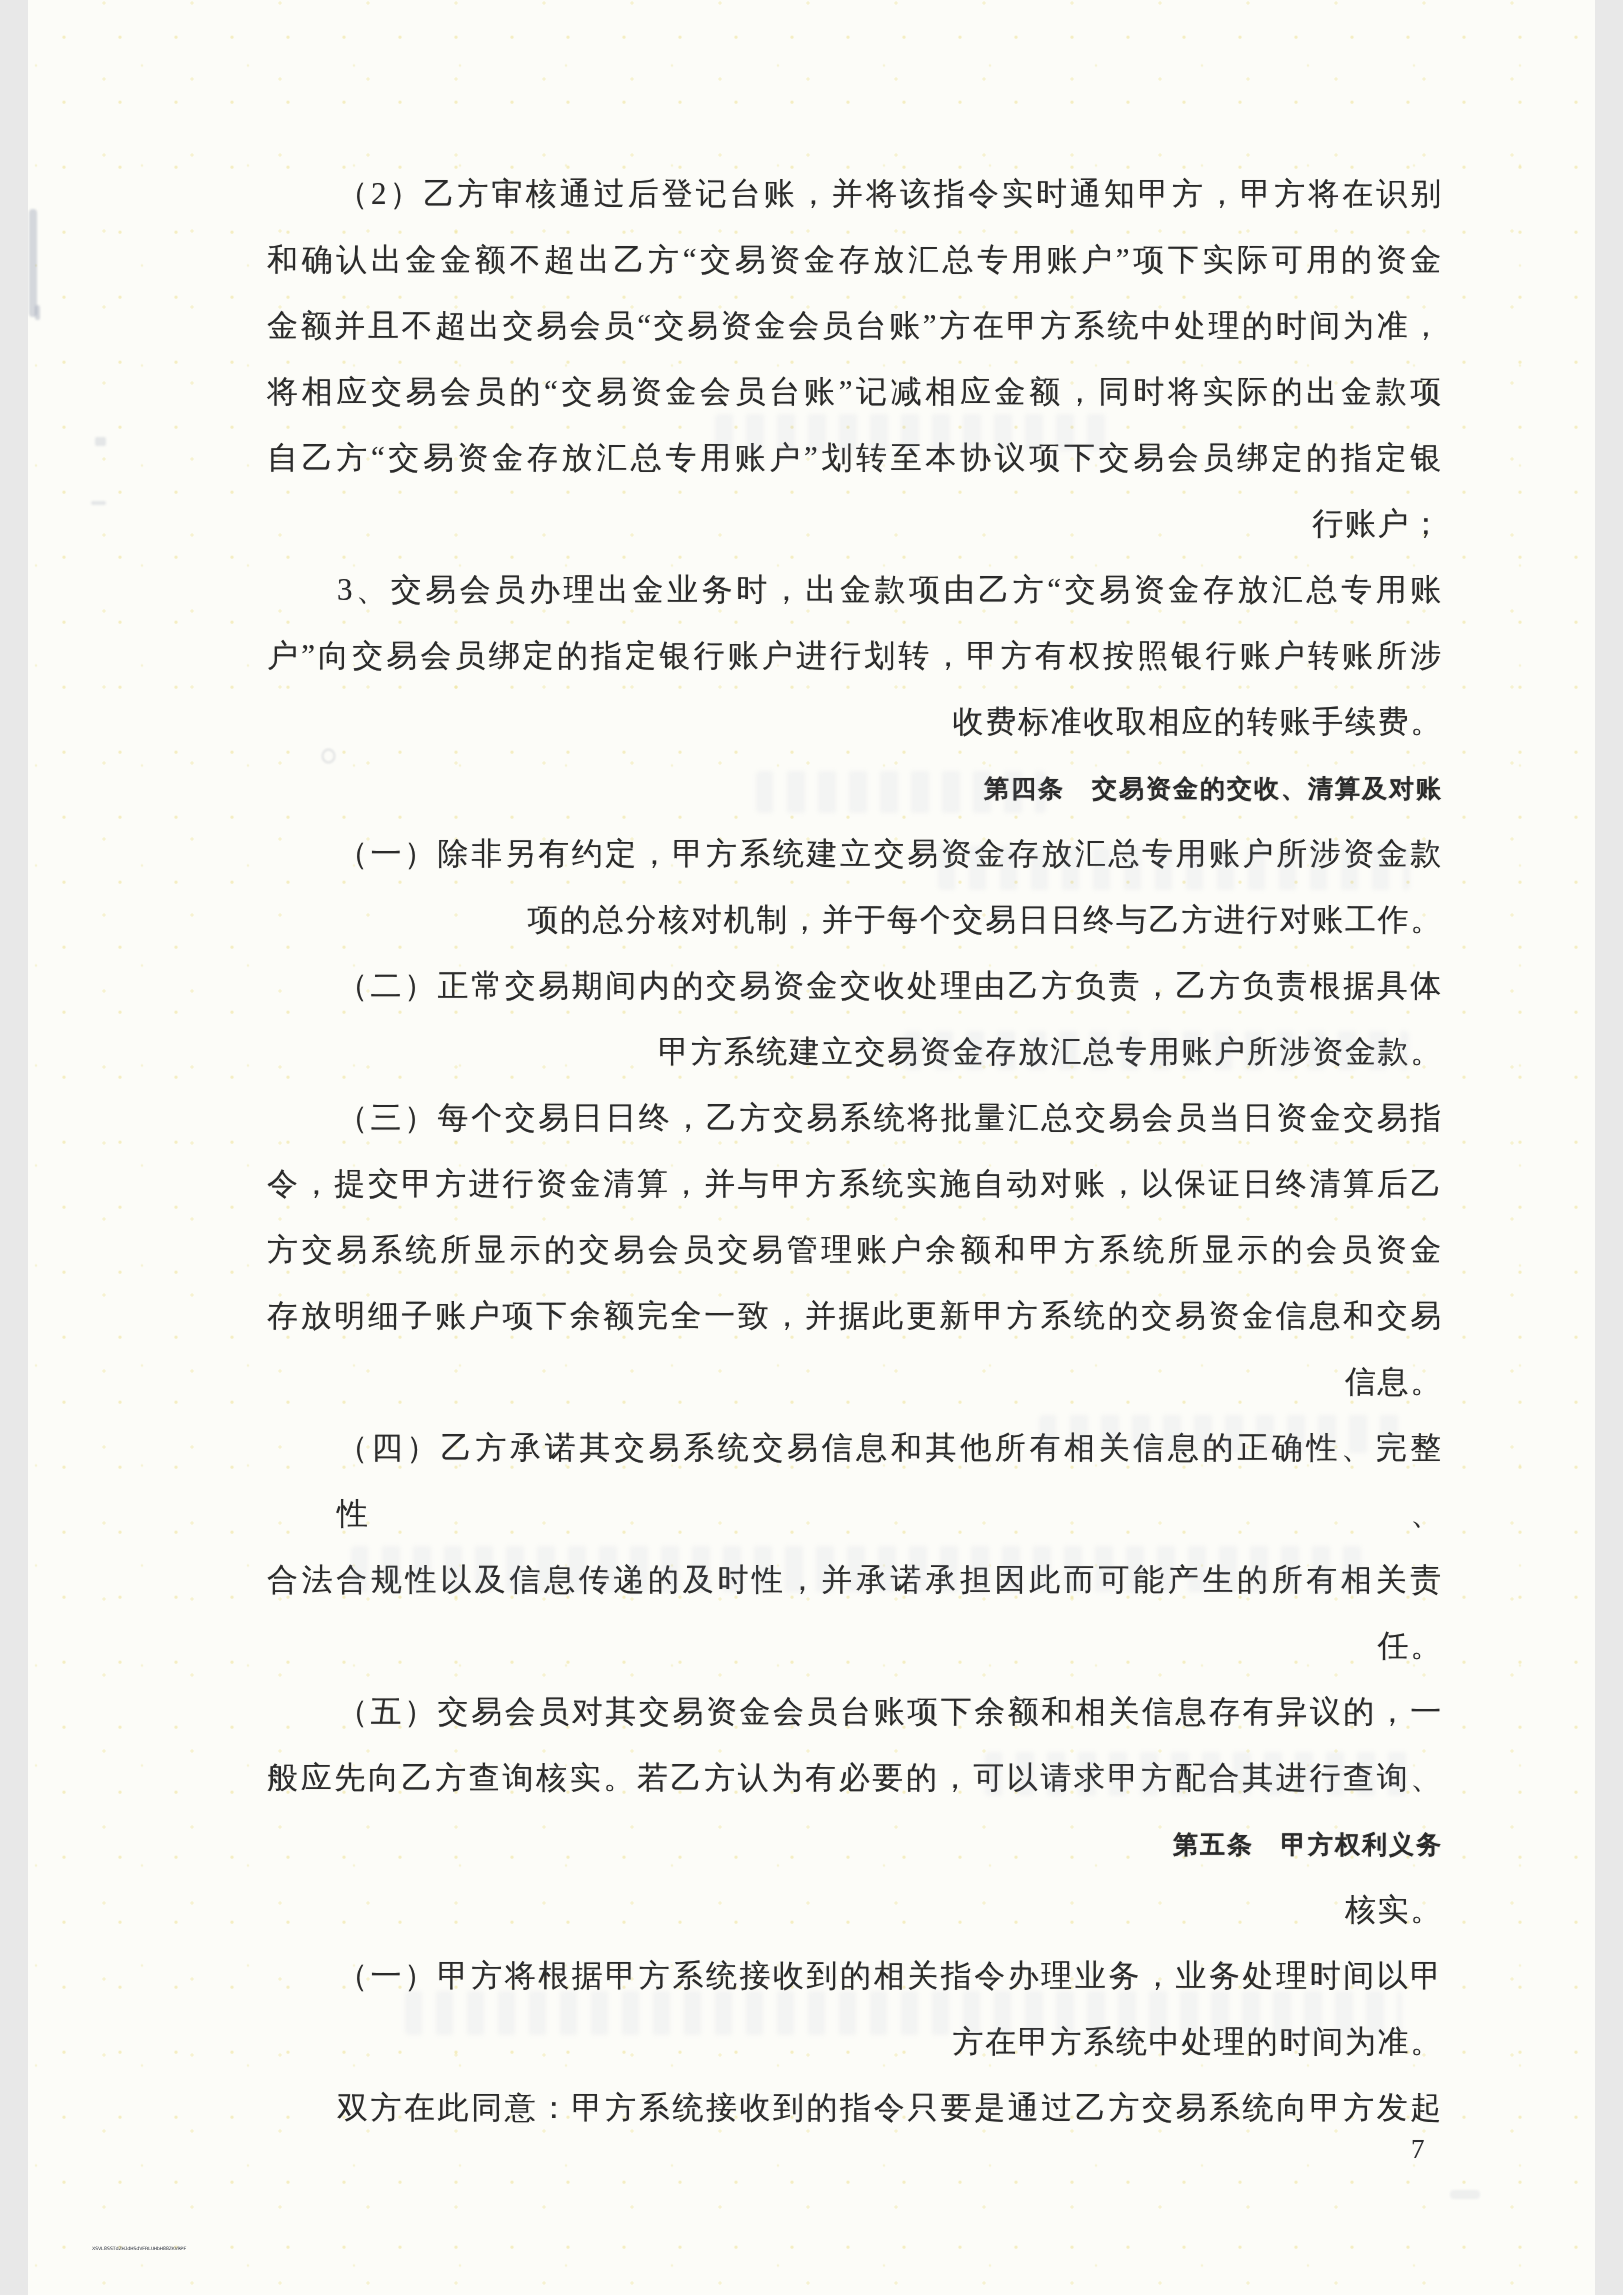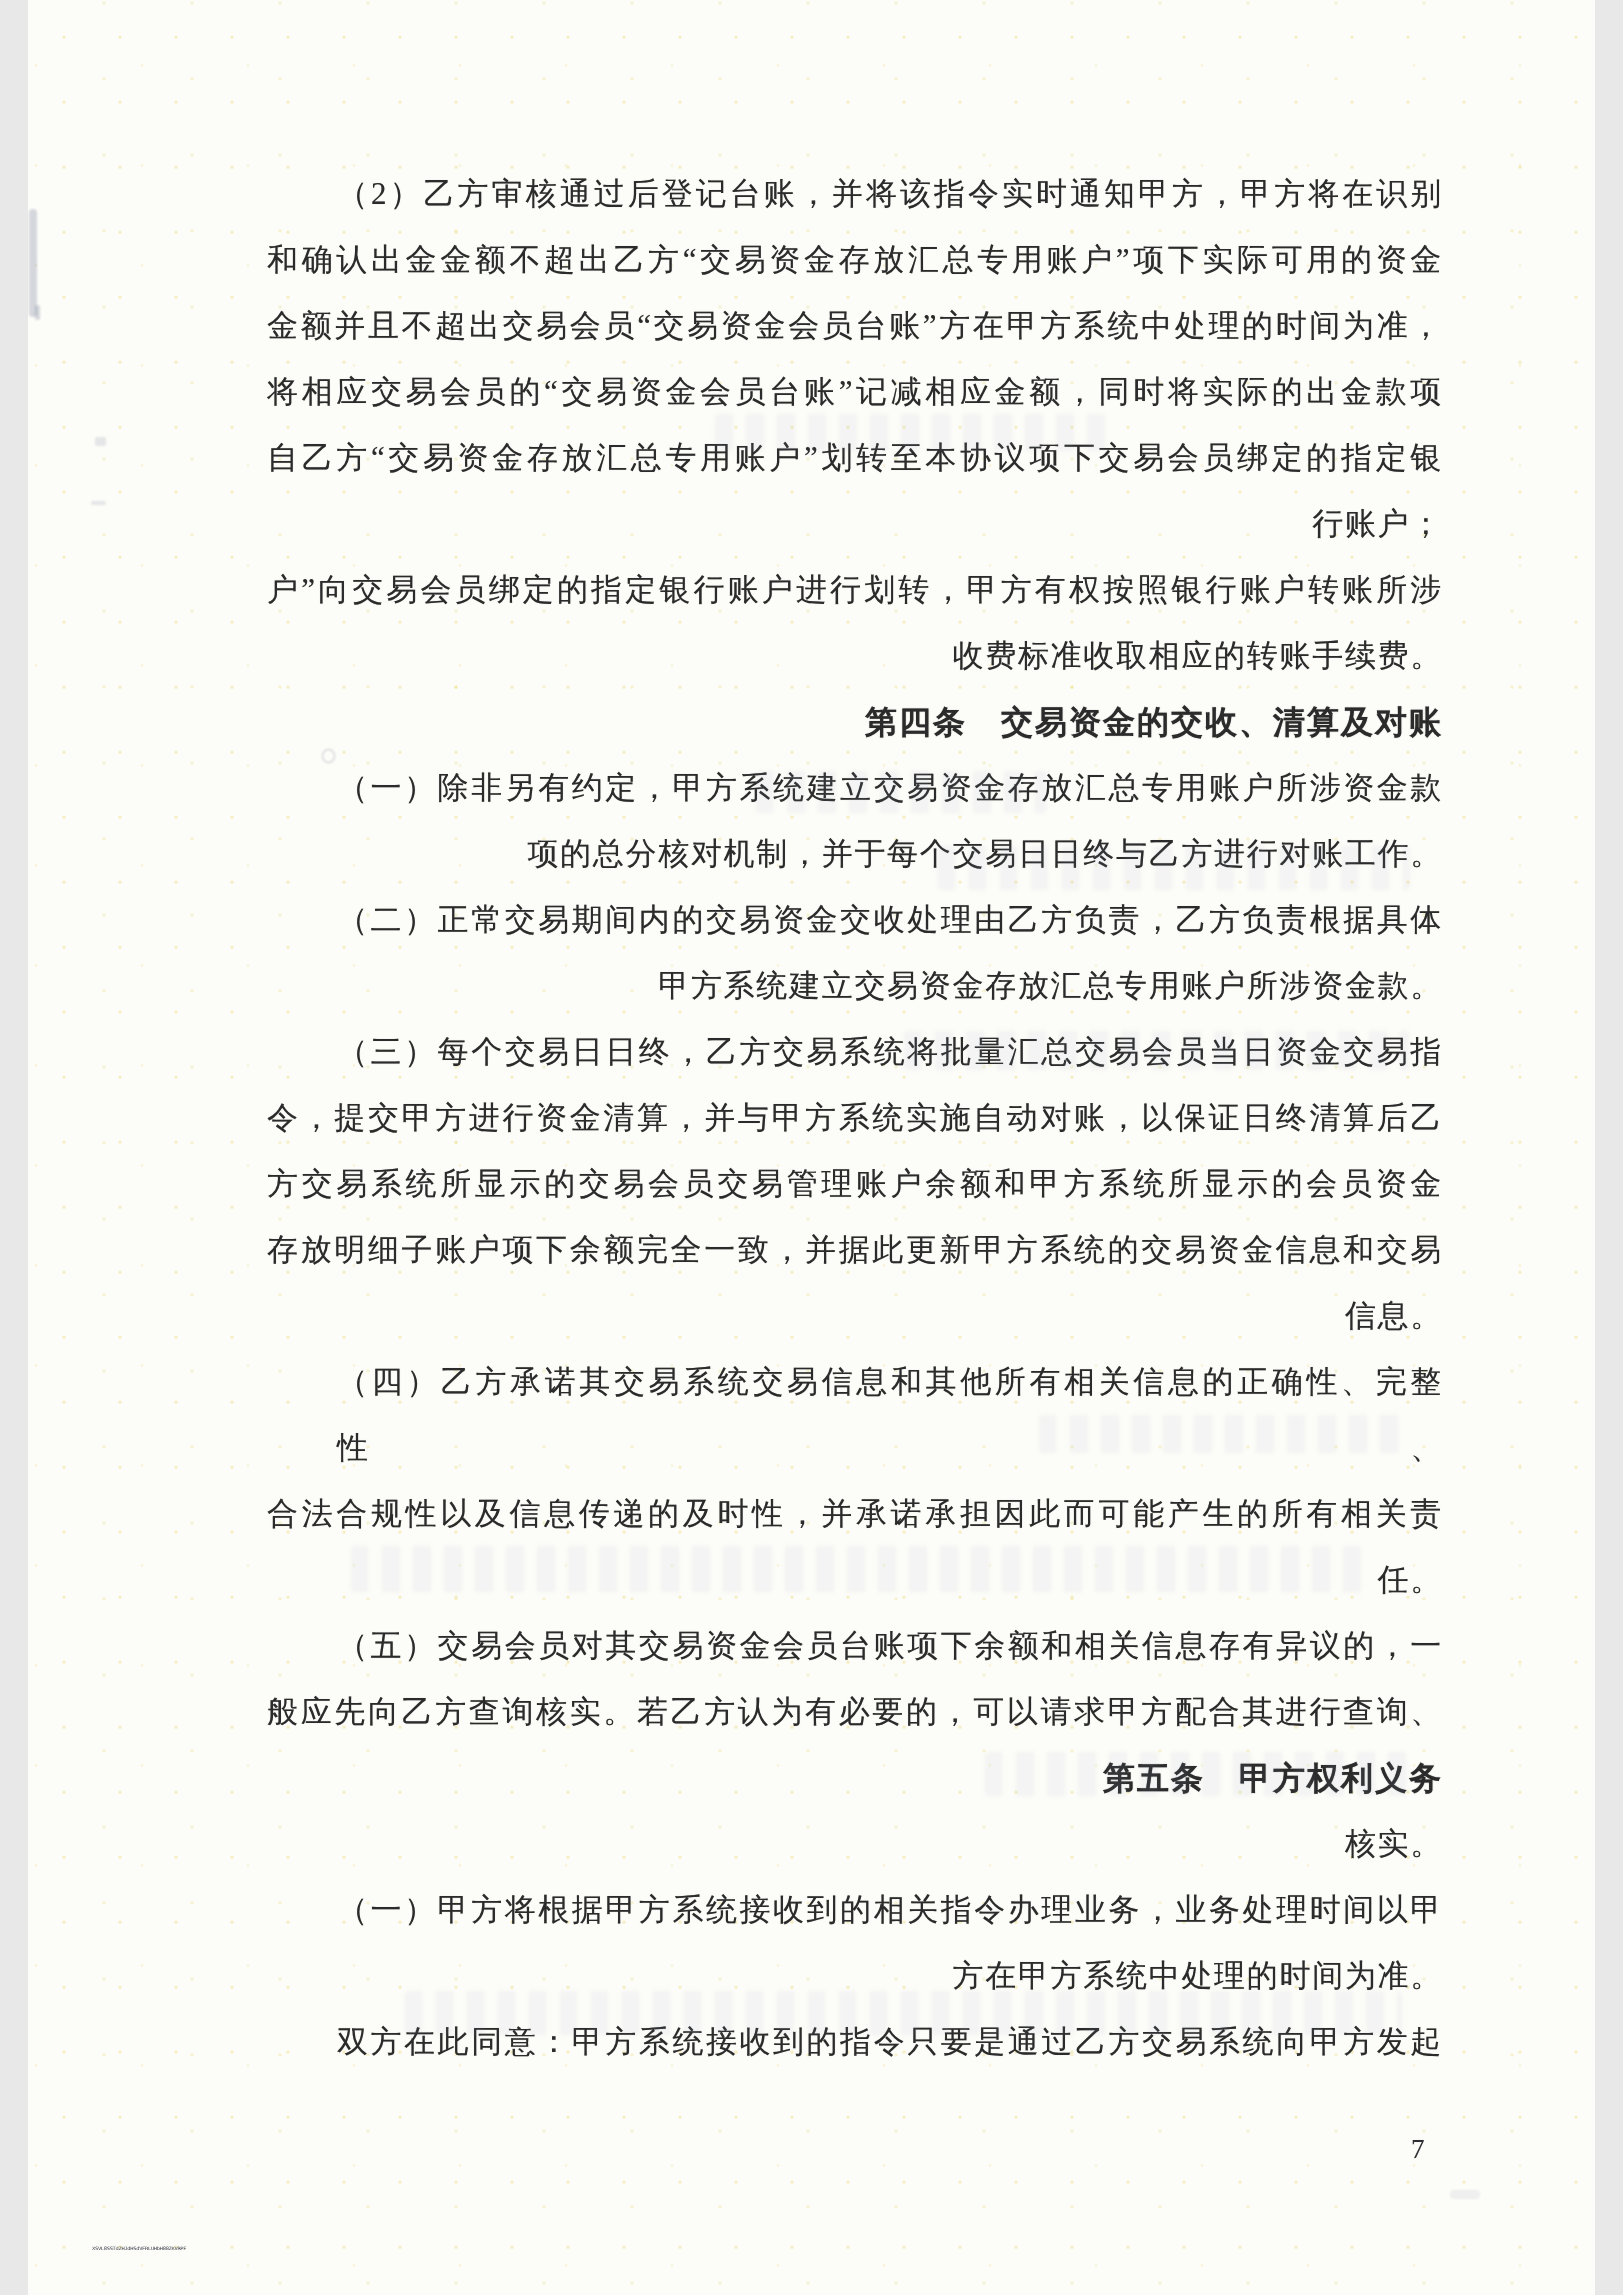--- a/index.html
+++ b/index.html
@@ -34,21 +34,21 @@
   }
   .line.full{
     white-space:normal;
     text-align:justify;
     text-align-last:justify;
   }
   .line.indent{padding-left:70px;}
   .line.heading{
     font-family:"Liberation Sans","DejaVu Sans",sans-serif;
     font-weight:700;
-    font-size:32px;
+    font-size:25px;
     letter-spacing:2px;
     text-shadow:0 0 1px rgba(20,20,20,.55);
   }
   .page-number{
     position:absolute;
     left:1383px; top:2134px;
     font-size:27px;
     letter-spacing:0.7px;
     color:#2f2f33;
     text-shadow:0 0 0.7px rgba(20,20,20,.35);
@@ -97,20 +97,21 @@
 
 <div class="page">
 
   <div class="doc-body">
       <div class="line indent full">（2）乙方审核通过后登记台账，并将该指令实时通知甲方，甲方将在识别</div>
       <div class="line full">和确认出金金额不超出乙方“交易资金存放汇总专用账户”项下实际可用的资金</div>
       <div class="line full">金额并且不超出交易会员“交易资金会员台账”方在甲方系统中处理的时间为准，</div>
       <div class="line full">将相应交易会员的“交易资金会员台账”记减相应金额，同时将实际的出金款项</div>
       <div class="line full">自乙方“交易资金存放汇总专用账户”划转至本协议项下交易会员绑定的指定银</div>
       <div class="line">行账户；</div>
+      <div class="line indent full">3、交易会员办理出金业务时，出金款项由乙方“交易资金存放汇总专用账</div>
       <div class="line full">户”向交易会员绑定的指定银行账户进行划转，甲方有权按照银行账户转账所涉</div>
       <div class="line">收费标准收取相应的转账手续费。</div>
       <div class="line indent heading">第四条　交易资金的交收、清算及对账</div>
       <div class="line indent full">（一）除非另有约定，甲方系统建立交易资金存放汇总专用账户所涉资金款</div>
       <div class="line">项的总分核对机制，并于每个交易日日终与乙方进行对账工作。</div>
       <div class="line indent full">（二）正常交易期间内的交易资金交收处理由乙方负责，乙方负责根据具体</div>
       <div class="line">甲方系统建立交易资金存放汇总专用账户所涉资金款。</div>
       <div class="line indent full">（三）每个交易日日终，乙方交易系统将批量汇总交易会员当日资金交易指</div>
       <div class="line full">令，提交甲方进行资金清算，并与甲方系统实施自动对账，以保证日终清算后乙</div>
       <div class="line full">方交易系统所显示的交易会员交易管理账户余额和甲方系统所显示的会员资金</div>

